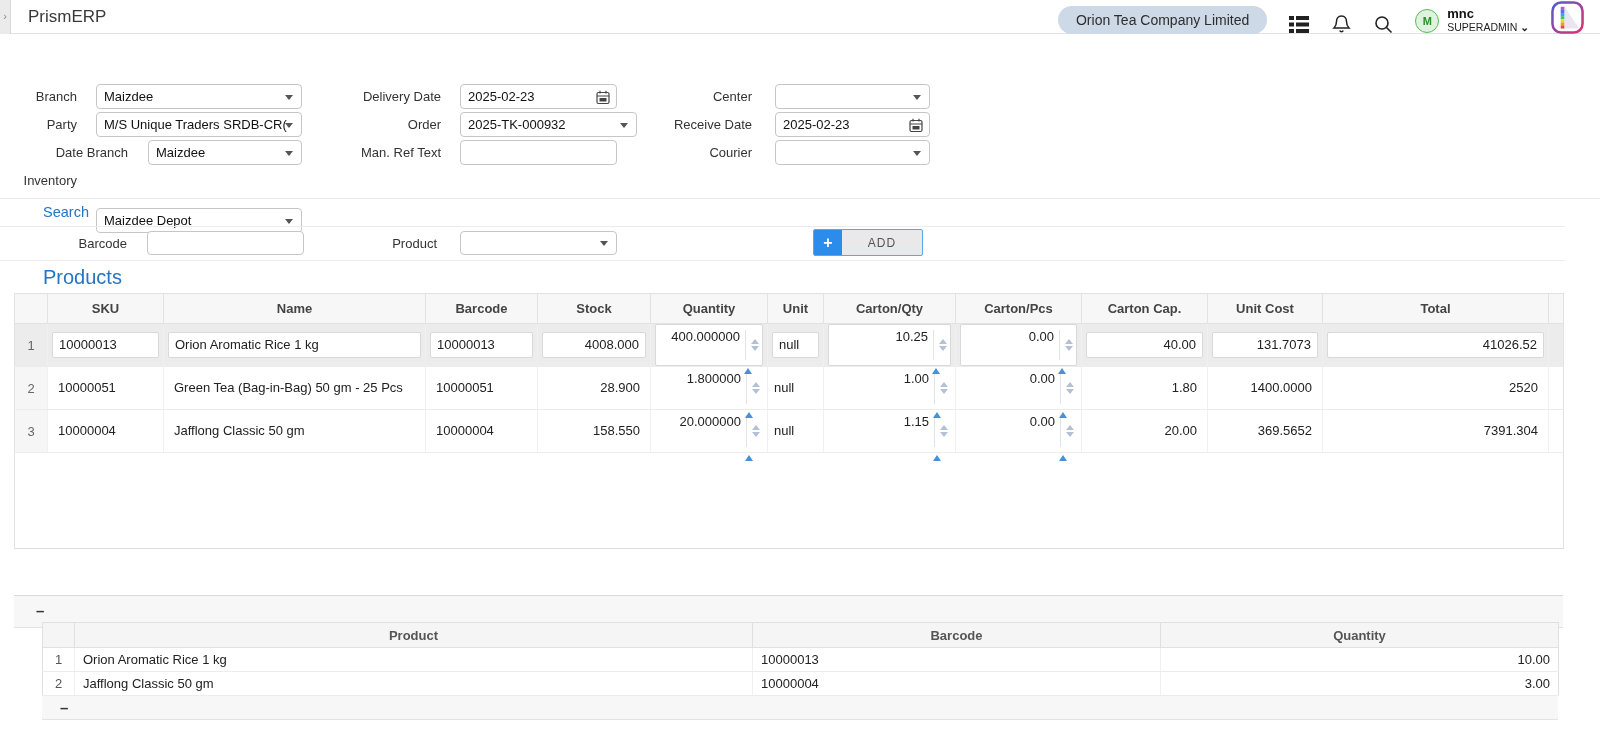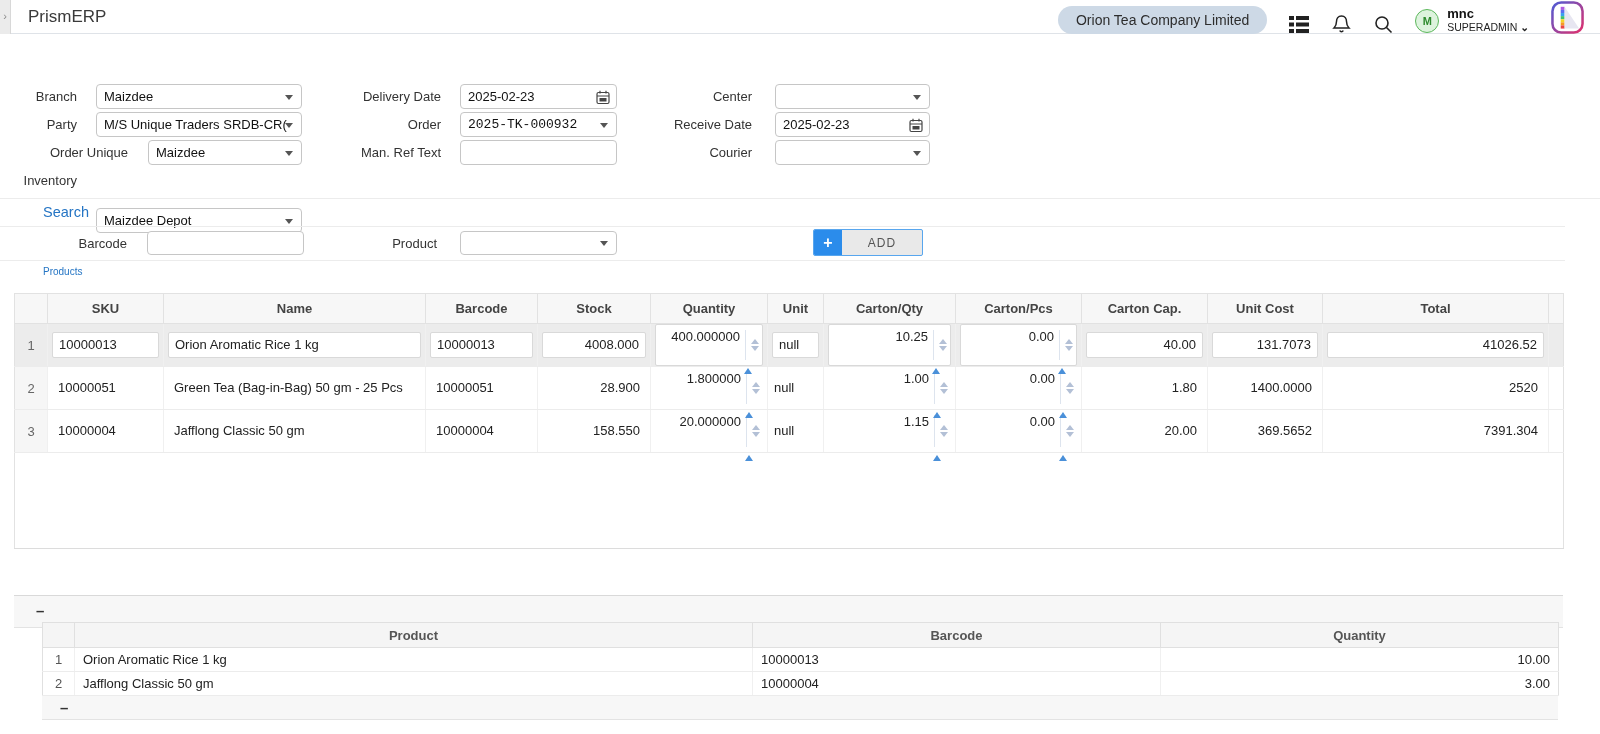--- a/index.html
+++ b/index.html
@@ -34,21 +34,21 @@
   .cal { position:absolute; right:6px; top:5px; }
 
   
   .search-head { position:absolute; left:43px; top:204px; font-size:14.5px; color:#2575c4; }
   .hr2 { position:absolute; left:0; width:1565px; height:1px; background:#ececec; }
   .s-label { position:absolute; font-size:13px; color:#333; text-align:right; white-space:nowrap; }
   .add-btn { position:absolute; left:813px; top:229px; width:110px; height:27px; border:1px solid #58a6ee; border-radius:2px; display:flex; cursor:pointer; overflow:hidden; background:#e9e9e9; }
   .add-plus { width:28px; background:#2b8ceb; color:#fff; font-size:16px; font-weight:bold; display:flex; align-items:center; justify-content:center; }
   .add-text { flex:1; display:flex; align-items:center; justify-content:center; font-size:12px; color:#555; letter-spacing:1px; }
 
-  .products-head { position:absolute; left:43px; top:266px; font-size:10px; color:#2575c4; }
+  .products-head { position:absolute; left:43px; top:266px; font-size:20px; color:#2575c4; }
 
   
   table.grid { position:absolute; left:14px; top:293px; width:1549px; border-collapse:collapse; table-layout:fixed; font-size:13px; }
   table.grid th { background:#f7f7f7; border:1px solid #e2e2e2; height:30px; font-size:13px; font-weight:bold; color:#444; text-align:center; overflow:hidden; white-space:nowrap; }
   table.grid td { height:37px; border-right:1px solid #f0f0f0; border-bottom:1px solid #ececec; vertical-align:middle; overflow:visible; position:relative; }
   table.grid td:first-child, table.grid th:first-child { border-left:1px solid #e2e2e2; }
   table.grid td:last-child { border-right:1px solid #e2e2e2; }
   tr.sel td { background:#ececec; }
   td.idx { background:#f6f6f6; color:#666; text-align:center; font-size:13px; }
   .box { background:#fff; border:1px solid #d9d9d9; border-radius:2px; height:26px; line-height:24px; margin:0 4px; padding:0 6px; overflow:hidden; white-space:nowrap; }
@@ -140,39 +140,39 @@
 
 
   <div class="form-area">
 
     <div class="f-label" style="left:0;top:12px;width:77px;">Branch</div>
     <div class="f-field" style="left:96px;top:7px;width:206px;"><span>Maizdee</span><span class="caret"></span></div>
 
     <div class="f-label" style="left:0;top:40px;width:77px;">Party</div>
     <div class="f-field" style="left:96px;top:35px;width:206px;padding-right:14px;"><span>M/S Unique Traders SRDB-CR(</span><span class="caret"></span></div>
 
-    <div class="f-label" style="left:0;top:68px;width:128px;">Order Unique</div>
+    <div class="f-label" style="left:0;top:68px;width:128px;">Date Branch</div>
     <div class="f-field" style="left:148px;top:63px;width:154px;"><span>Maizdee</span><span class="caret"></span></div>
 
     <div class="f-label" style="left:0;top:96px;width:77px;">Inventory</div>
     <div class="f-field" style="left:96px;top:91px;width:206px;margin-top:40px;"><span>Maizdee Depot</span><span class="caret"></span></div>
 
     <div class="f-label" style="left:310px;top:12px;width:131px;">Delivery Date</div>
     <div class="f-field" style="left:460px;top:7px;width:157px;"><span>2025-02-23</span>
       <svg class="cal" width="14" height="15" viewBox="0 0 14 15" fill="none" stroke="#444" stroke-width="1.2">
           <rect x="1" y="2.5" width="12" height="11" rx="1.5"></rect>
           <line x1="1" y1="6" x2="13" y2="6"></line>
           <line x1="4" y1="0.8" x2="4" y2="3.6"></line>
           <line x1="10" y1="0.8" x2="10" y2="3.6"></line>
           <rect x="3.5" y="8" width="7" height="3.5" fill="#444" stroke="none"></rect>
         </svg>
     </div>
 
     <div class="f-label" style="left:310px;top:40px;width:131px;">Order</div>
-    <div class="f-field" style="left:460px;top:35px;width:157px;font-family:Liberation Mono, monospace;"><span>2025-TK-000932</span><span class="caret"></span></div>
+    <div class="f-field" style="left:460px;top:35px;width:177px;"><span>2025-TK-000932</span><span class="caret"></span></div>
 
     <div class="f-label" style="left:310px;top:68px;width:131px;">Man. Ref Text</div>
     <input class="f-input" style="left: 460px; top: 63px; width: 157px;" value="">
 
     <div class="f-label" style="left:620px;top:12px;width:132px;">Center</div>
     <div class="f-field" style="left:775px;top:7px;width:155px;"><span></span><span class="caret"></span></div>
 
     <div class="f-label" style="left:620px;top:40px;width:132px;">Receive Date</div>
     <div class="f-field" style="left:775px;top:35px;width:155px;"><span>2025-02-23</span>
       <svg class="cal" width="14" height="15" viewBox="0 0 14 15" fill="none" stroke="#444" stroke-width="1.2">

